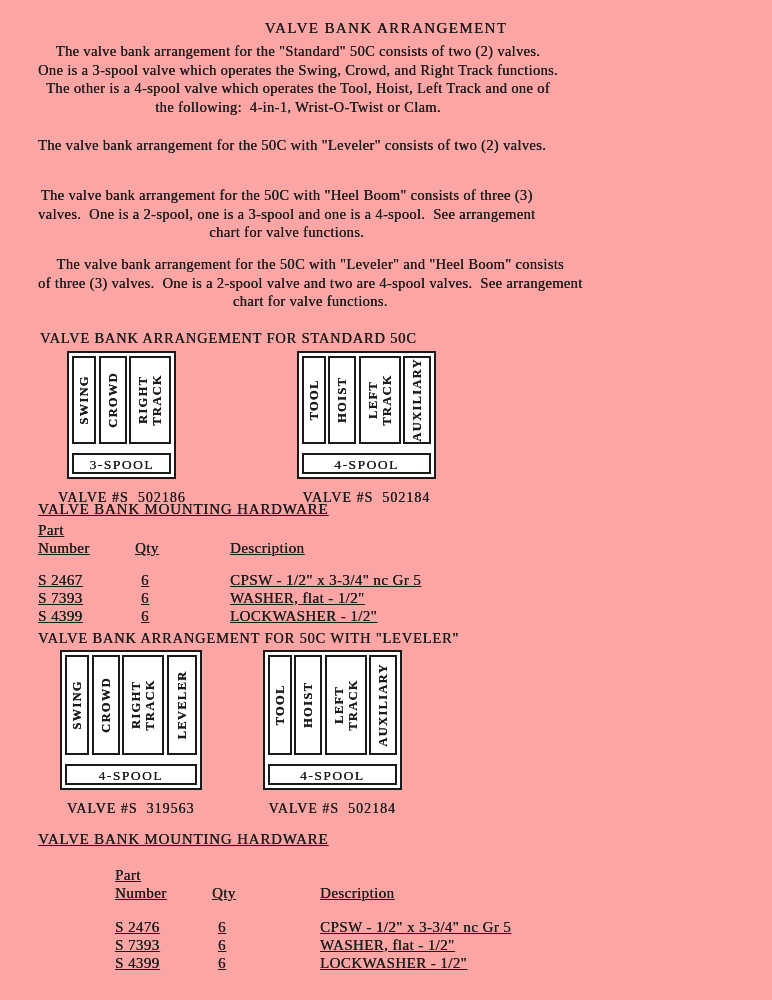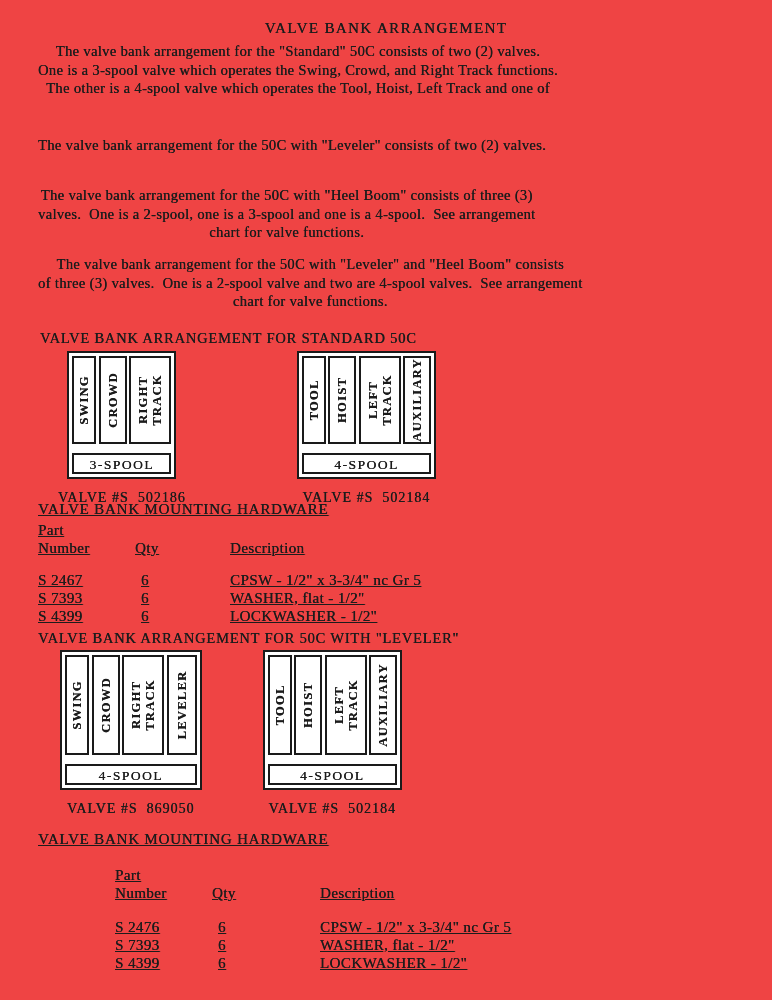--- a/index.html
+++ b/index.html
@@ -1,18 +1,18 @@
 <!DOCTYPE html>
 <html><head>
 <meta charset="utf-8">
 <style>
   * { margin:0; padding:0; box-sizing:border-box; }
   html,body { background:#ffffff; }
   .page {
-    position:relative; width:772px; height:1000px; background:#ef4444;
+    position:relative; width:772px; height:1000px; background:#fca5a5;
     font-family:"Liberation Serif", serif; color:#1c1c1c;
     text-shadow:0.3px 0 0 currentColor;
     overflow:hidden;
   }
   .title { position:absolute; left:0; right:0; top:20px; text-align:center; font-size:15px; letter-spacing:1.4px; white-space:pre; }
   .para { position:absolute; left:38px; font-size:14.5px; line-height:18.6px; letter-spacing:0.35px; }
   .pline { white-space:pre;text-align:center; }
   .sec-h { position:absolute; font-size:14.5px; letter-spacing:0.8px; white-space:pre; }
 
   .diagrams { position:absolute; display:flex; align-items:flex-start; }
@@ -49,20 +49,21 @@
 <body>
 
 <div class="page">
 
   <div class="title">VALVE BANK ARRANGEMENT</div>
 
   <div class="para" style="top:42px;">
     <div class="pline">The valve bank arrangement for the "Standard" 50C consists of two (2) valves.</div>
     <div class="pline">One is a 3-spool valve which operates the Swing, Crowd, and Right Track functions.</div>
     <div class="pline">The other is a 4-spool valve which operates the Tool, Hoist, Left Track and one of</div>
+    <div class="pline">the following:  4-in-1, Wrist-O-Twist or Clam.</div>
   </div>
 
   <div class="para" style="top:136px;">
     <div class="pline">The valve bank arrangement for the 50C with "Leveler" consists of two (2) valves.</div>
   </div>
 
   <div class="para" style="top:186px;">
     <div class="pline">The valve bank arrangement for the 50C with "Heel Boom" consists of three (3)</div>
     <div class="pline">valves.  One is a 2-spool, one is a 3-spool and one is a 4-spool.  See arrangement</div>
     <div class="pline">chart for valve functions.</div>
@@ -153,21 +154,21 @@
             </div>
           <div class="cell col-w">
               <span class="vtext">RIGHT TRACK</span>
             </div>
           <div class="cell col-lv">
               <span class="vtext">LEVELER</span>
             </div>
         </div>
         <div class="band">4-SPOOL</div>
       </div>
-      <div class="caption">VALVE #S  869050</div>
+      <div class="caption">VALVE #S  319563</div>
     </div>
 
     <div class="valve h-tall" style="margin-left:61px;">
       <div class="vbox">
         <div class="cells">
           <div class="cell col-s">
               <span class="vtext">TOOL</span>
             </div>
           <div class="cell col-m">
               <span class="vtext">HOIST</span>

